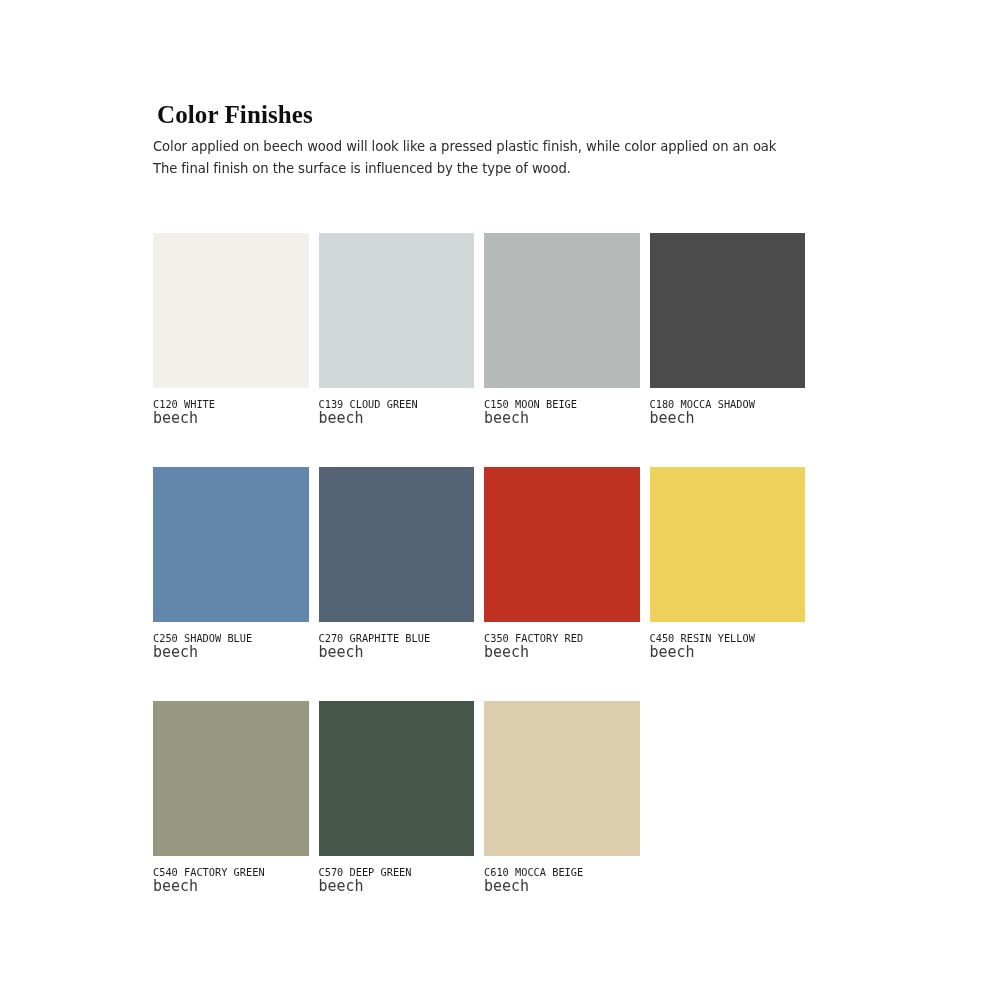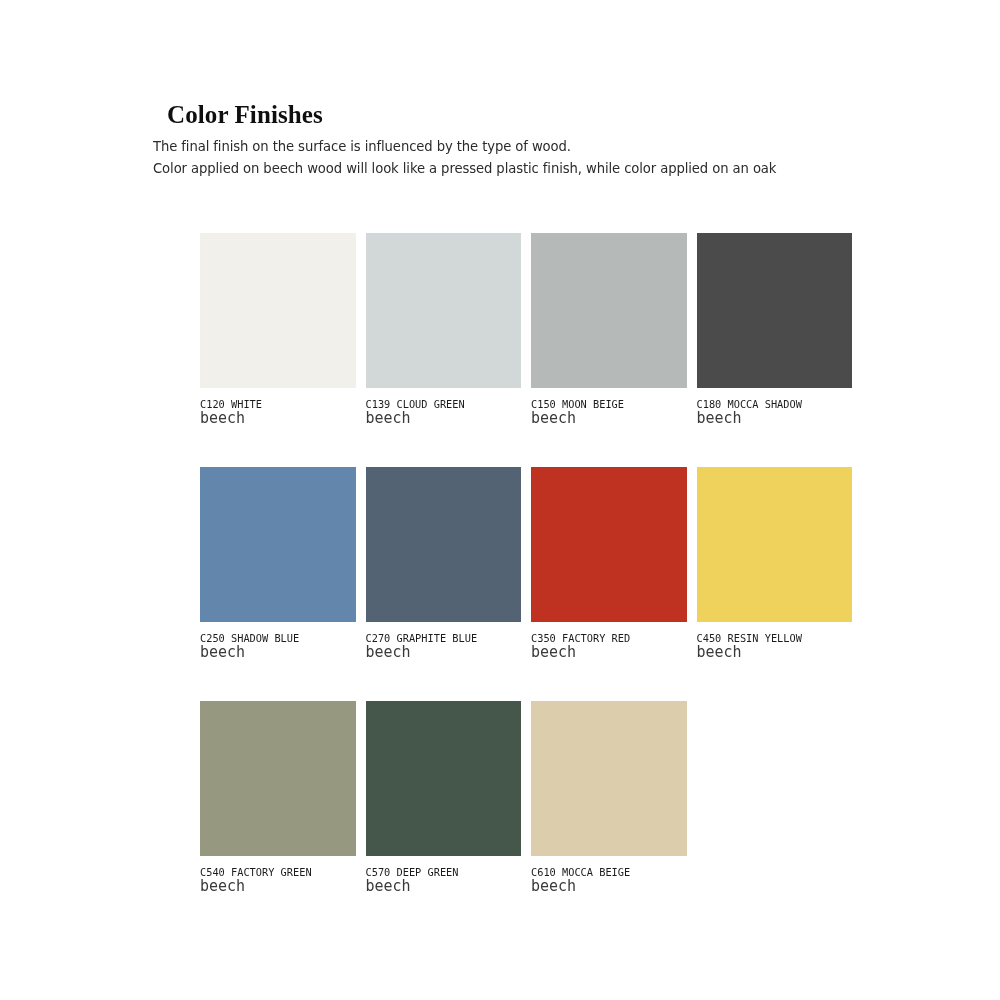--- a/index.html
+++ b/index.html
@@ -29,21 +29,21 @@
     width: 700px;
   }
 
   .page-title {
     font-family: "Liberation Serif", "DejaVu Serif", serif;
     font-weight: bold;
     font-size: 25px;
     line-height: 30px;
     color: #0f0f0f;
     letter-spacing: 0.1px;
-    margin: 0 0 6px 14px;
+    margin: 0 0 6px 4px;
   }
 
   .intro {
     font-family: "DejaVu Sans", "Liberation Sans", sans-serif;
     font-size: 13.2px;
     line-height: 21.5px;
     color: #2b2b2b;
     letter-spacing: -0.1px;
   }
   .intro p {
@@ -58,21 +58,20 @@
     top: 233px;
     width: 652px;
     display: grid;
     grid-template-columns: repeat(4, 155.5px);
     column-gap: 10px;
     row-gap: 41px;
   }
 
   .swatch-cell {
     width: 164px;
-    margin-left: 47px;
   }
 
   .swatch-chip {
     width: 155.5px;
     height: 155px;
     display: block;
   }
 
   .swatch-meta {
     padding-top: 9px;
@@ -96,22 +95,22 @@
   }
 </style>
 </head>
 <body>
 
 <div class="page">
 
   <div class="header">
     <h1 class="page-title">Color Finishes</h1>
     <div class="intro">
+      <p>Color applied on beech wood will look like a pressed plastic finish, while color applied on an oak</p>
       <p>The final finish on the surface is influenced by the type of wood.</p>
-      <p>Color applied on beech wood will look like a pressed plastic finish, while color applied on an oak</p>
     </div>
   </div>
 
   <div class="swatch-grid">
       <div class="swatch-cell">
         <div class="swatch-chip" style="background: rgb(242, 240, 235);"></div>
         <div class="swatch-meta">
           <div class="swatch-code">C120 WHITE</div>
           <div class="swatch-material">beech</div>
         </div>

